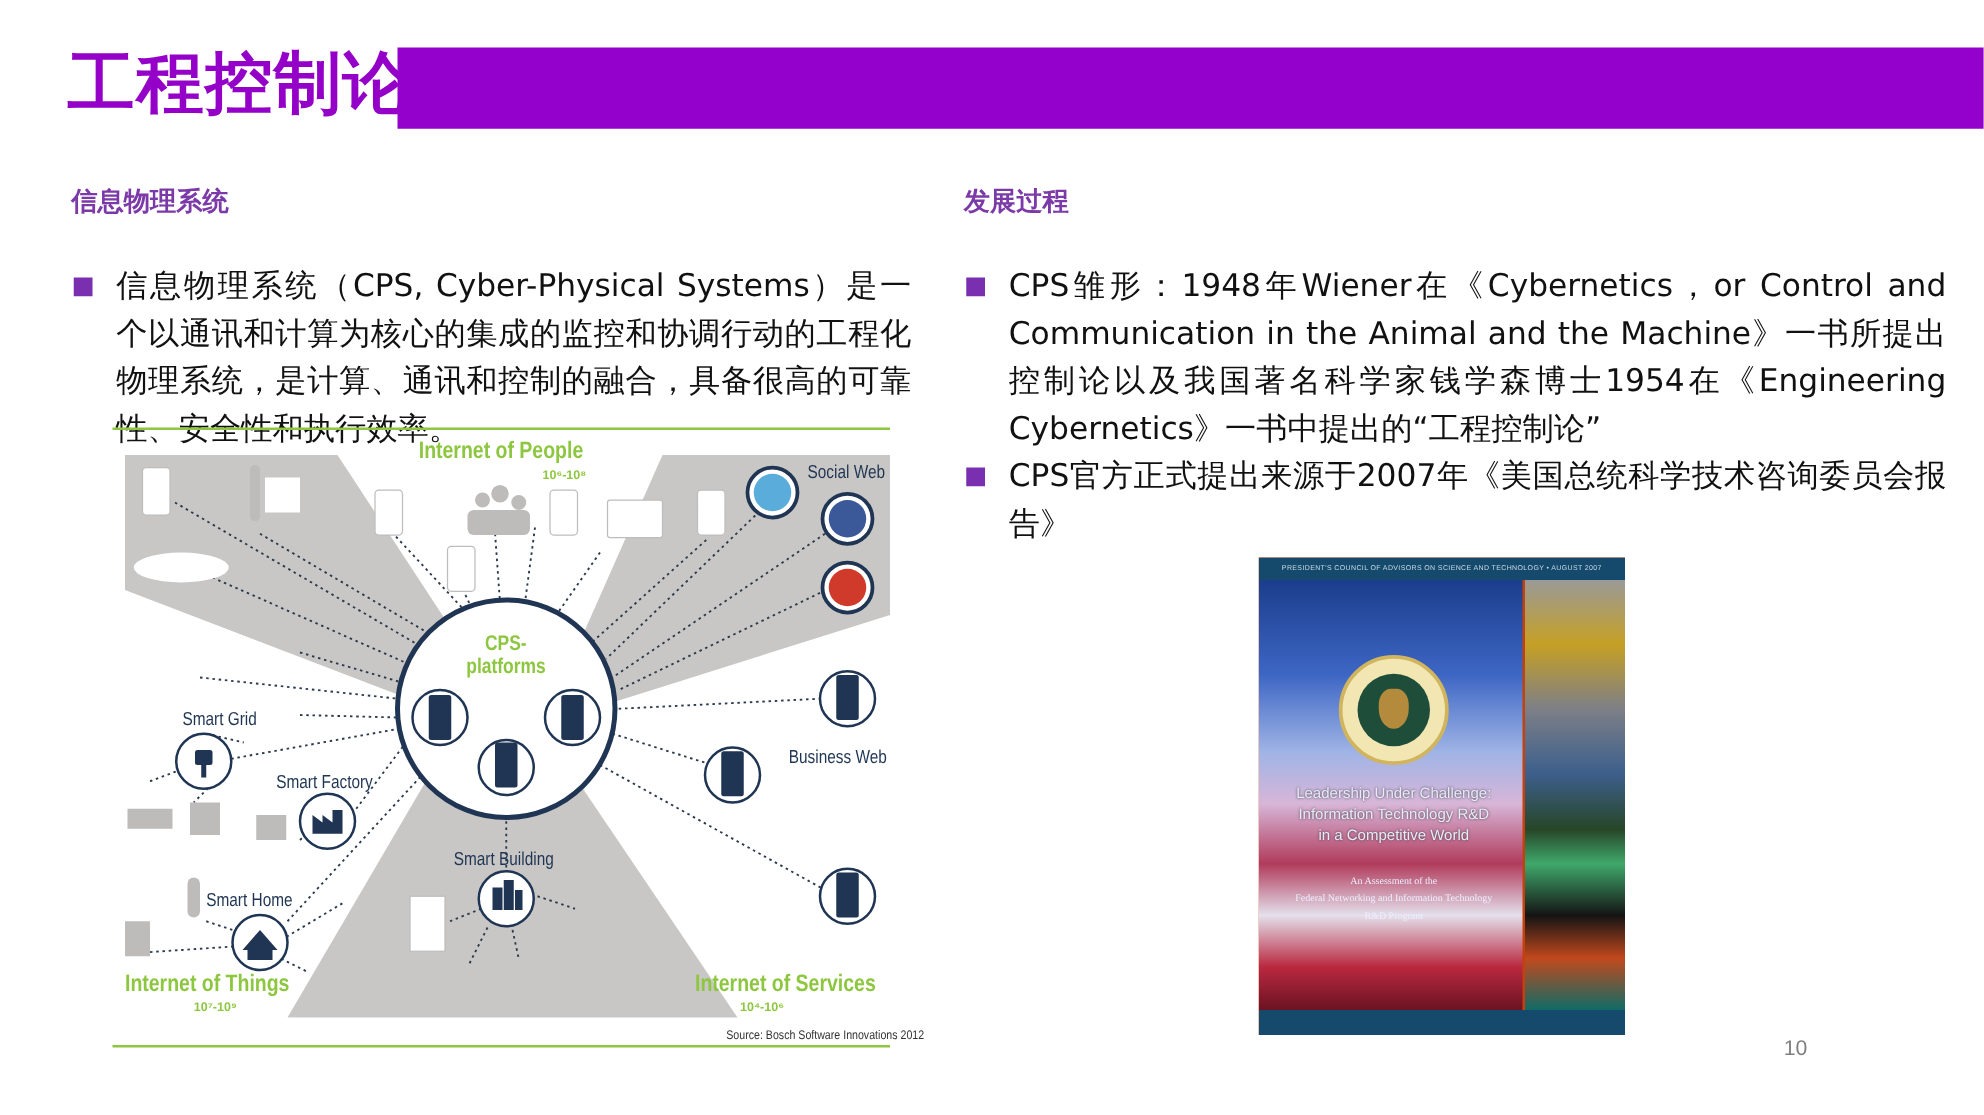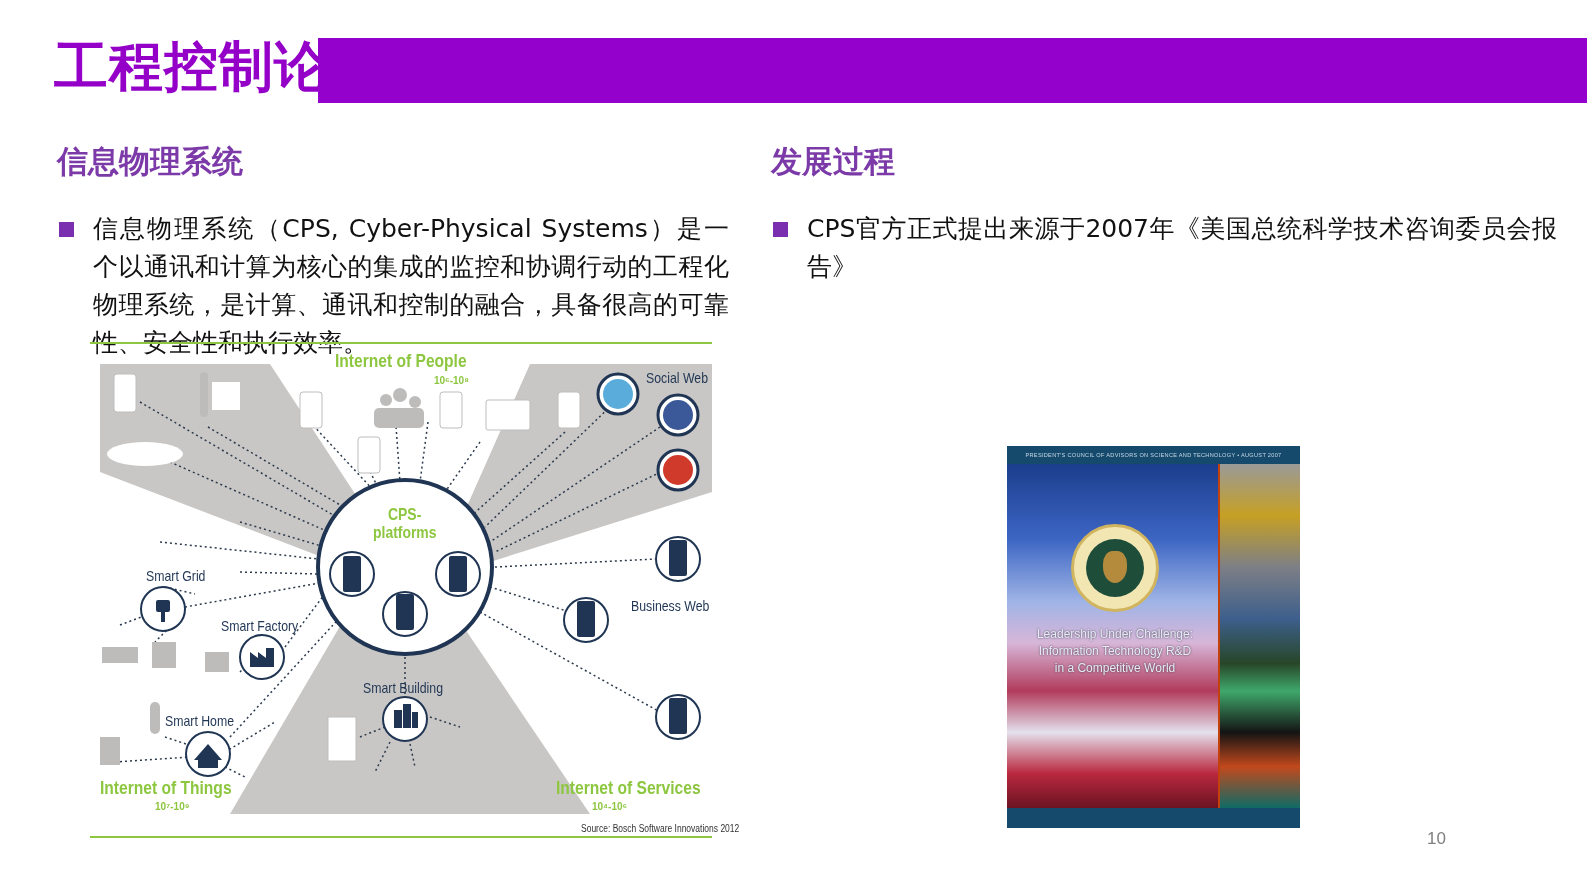--- a/index.html
+++ b/index.html
@@ -2,21 +2,21 @@
 <html><head>
 <meta charset="utf-8">
 <style>
   * { box-sizing: border-box; margin: 0; padding: 0; }
   html, body { width: 1587px; height: 892px; background: #ffffff; overflow: hidden; }
   body { position: relative; font-family: "DejaVu Sans", "Liberation Sans", sans-serif; color: #111; }
 
   .title { position: absolute; left: 54px; top: 32px; font-size: 54px; font-weight: bold; color: #9400c8; letter-spacing: 1px; line-height: 70px; }
   .title-bar { position: absolute; left: 318px; top: 38px; width: 1269px; height: 65px; background: #9400cc; }
 
-  .sec-head { position: absolute; font-size: 31px; font-weight: bold; color: #7b3aa8; line-height: 44px; }
+  .sec-head { position: absolute; font-size: 21px; font-weight: bold; color: #7b3aa8; line-height: 44px; }
   .sec-left { left: 57px; top: 139px; }
   .sec-right { left: 771px; top: 139px; }
 
   .bullets { position: absolute; list-style: none; font-size: 25px; line-height: 38px; color: #111; margin-top: 19px; }
   .bullets li { position: relative; padding-left: 36px; text-align: justify; }
   .bullets li .sq { position: absolute; left: 2px; top: 12px; width: 15px; height: 15px; background: #7a2fb0; }
   .bl-left { left: 57px; top: 191px; width: 672px; }
   .bl-right { left: 771px; top: 191px; width: 786px; }
 
   .diagram { position: absolute; left: 90px; top: 342px; width: 622px; height: 496px; }
@@ -56,20 +56,21 @@
   <li>
     <span class="sq"></span>
     <span>信息物理系统（CPS, Cyber-Physical Systems）是一个以通讯和计算为核心的集成的监控和协调行动的工程化物理系统，是计算、通讯和控制的融合，具备很高的可靠性、安全性和执行效率。</span>
   </li>
 </ul>
 
 <div class="sec-head sec-right">发展过程</div>
 <ul class="bullets bl-right">
   <li>
     <span class="sq"></span>
+    <span>CPS雏形：1948年Wiener在《Cybernetics，or Control and Communication in the Animal and the Machine》一书所提出控制论以及我国著名科学家钱学森博士1954在《Engineering Cybernetics》一书中提出的“工程控制论”</span>
   </li>
   <li>
     <span class="sq"></span>
     <span>CPS官方正式提出来源于2007年《美国总统科学技术咨询委员会报告》</span>
   </li>
 </ul>
 
 <div class="diagram">
   <div class="top-rule"></div>
   <svg width="622" height="496" viewBox="0 0 622 496">
@@ -210,16 +211,21 @@
   <div class="seal">
     <div class="seal-inner">
         <div class="seal-eagle"></div>
       </div>
   </div>
   <div class="ctitle">
     <div>Leadership Under Challenge:</div>
     <div>Information Technology R&amp;D</div>
     <div>in a Competitive World</div>
   </div>
+  <div class="csub">
+    <div>An Assessment of the</div>
+    <div>Federal Networking and Information Technology</div>
+    <div>R&amp;D Program</div>
+  </div>
   <div class="foot"></div>
 </div>
 
 <div class="page-num">10</div>
 
 </body></html>

